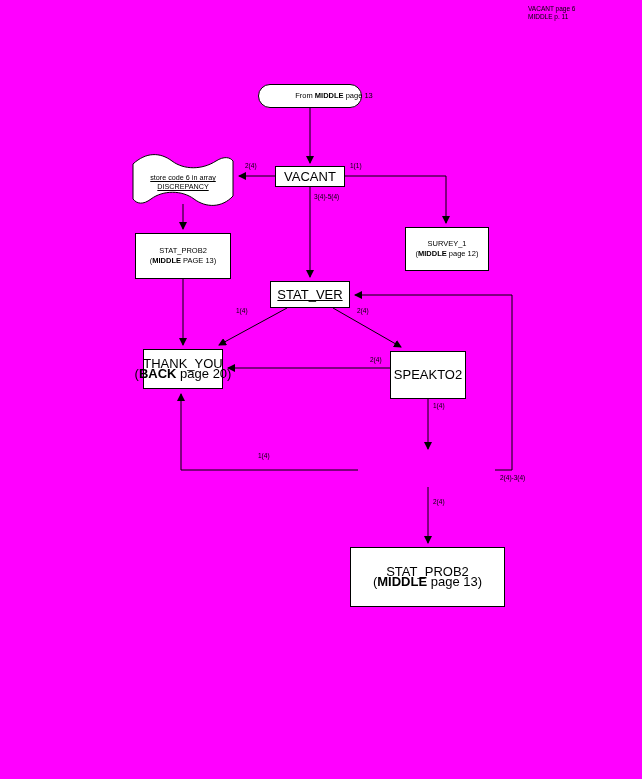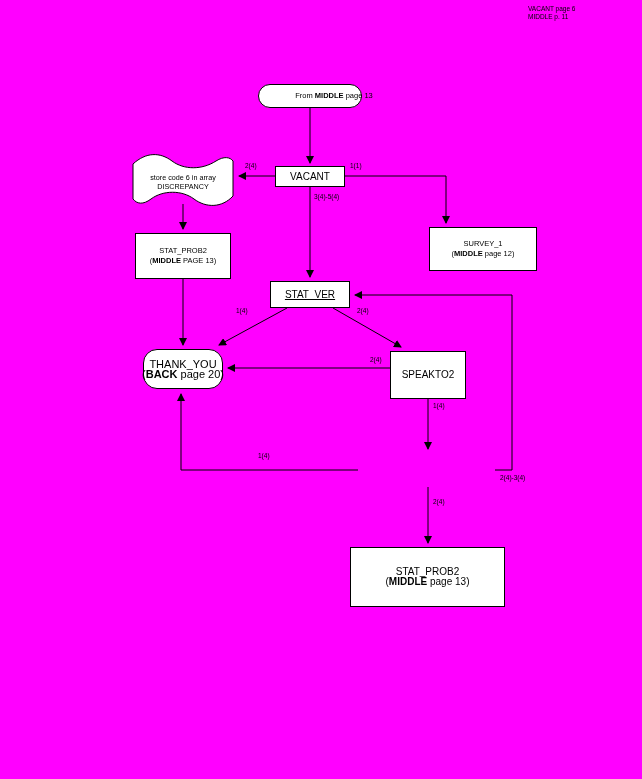--- a/index.html
+++ b/index.html
@@ -3,24 +3,24 @@
 <meta charset="utf-8">
 <style>
   html,body{margin:0;padding:0;}
   body{background:#FF00FF;font-family:"Liberation Sans",sans-serif;}
   .canvas{position:relative;width:642px;height:779px;background:#FF00FF;overflow:hidden;}
   svg.edges{position:absolute;left:0;top:0;z-index:1;}
   .edge{stroke:#000;stroke-width:1;fill:none;}
   .node{
     position:absolute;z-index:2;background:#ffffff;border:1px solid #000;
     display:flex;flex-direction:column;align-items:center;justify-content:center;
-    font-size:10px;line-height:10px;color:#000;text-align:center;box-sizing:border-box;
+    font-size:13px;line-height:10px;color:#000;text-align:center;box-sizing:border-box;
   }
   .node.oval{border-radius:13px;padding-left:48px;}
-  .node.naked{background:transparent;border:none;z-index:2;}
+  .node.naked{background:transparent;border:none;z-index:2;text-decoration:underline;}
   .nline{white-space:nowrap;}
   .nline b{font-weight:bold;}
   .elabel{
     position:absolute;z-index:2;font-size:6.5px;line-height:7px;color:#000;white-space:nowrap;
   }
   .pageref{
     position:absolute;left:528px;top:5px;z-index:2;font-size:6.5px;line-height:8px;color:#000;
   }
 </style>
 </head>
@@ -69,30 +69,30 @@
   <div class="node naked" style="left:133px;top:164px;width:100px;height:36px;font-size:7.2px;line-height:9px;">
     <div class="nline">store code 6 in array</div>
     <div class="nline">DISCREPANCY</div>
   </div>
 
   <div class="node" style="left:135px;top:233px;width:96px;height:46px;font-size:7.5px;">
     <div class="nline">STAT_PROB2</div>
     <div class="nline"><span>(</span><b>MIDDLE</b><span> PAGE 13)</span></div>
   </div>
 
-  <div class="node" style="left:429px;top:227px;width:108px;height:44px;font-size:7.5px;text-align:center;">
+  <div class="node" style="left:405px;top:227px;width:84px;height:44px;font-size:7.5px;text-align:center;">
     <div class="nline">SURVEY_1</div>
     <div class="nline"><span>(</span><b>MIDDLE</b><span> page 12)</span></div>
   </div>
 
   <div class="node" style="left:270px;top:281px;width:80px;height:27px;text-decoration:underline;">
     <div class="nline">STAT_VER</div>
   </div>
 
-  <div class="node" style="left:143px;top:349px;width:80px;height:40px;font-size:11px;border-radius:14px;">
+  <div class="node" style="left:143px;top:349px;width:80px;height:40px;font-size:13px;">
     <div class="nline">THANK_YOU</div>
     <div class="nline"><span>(</span><b>BACK</b><span> page 20)</span></div>
   </div>
 
   <div class="node" style="left:390px;top:351px;width:76px;height:48px;">
     <div class="nline">SPEAKTO2</div>
   </div>
 
 
   <div class="node" style="left:350px;top:547px;width:155px;height:60px;">

